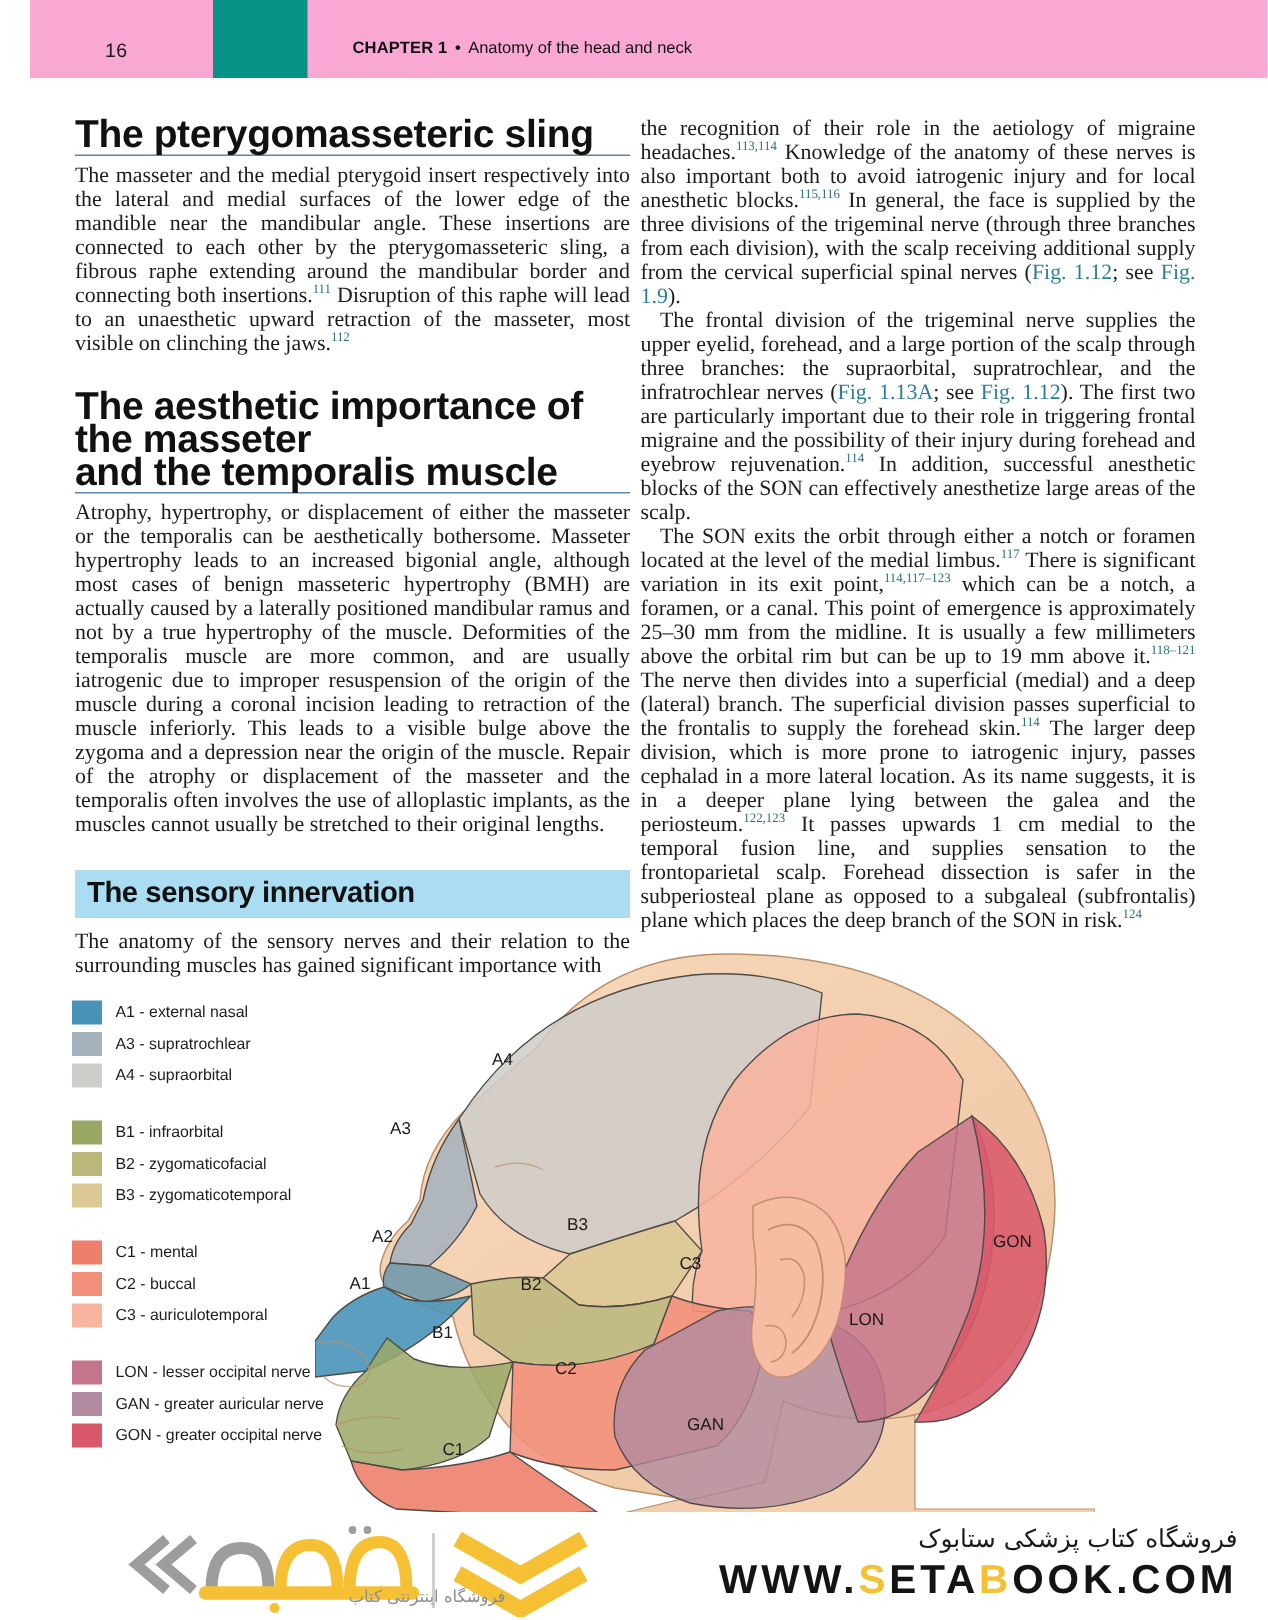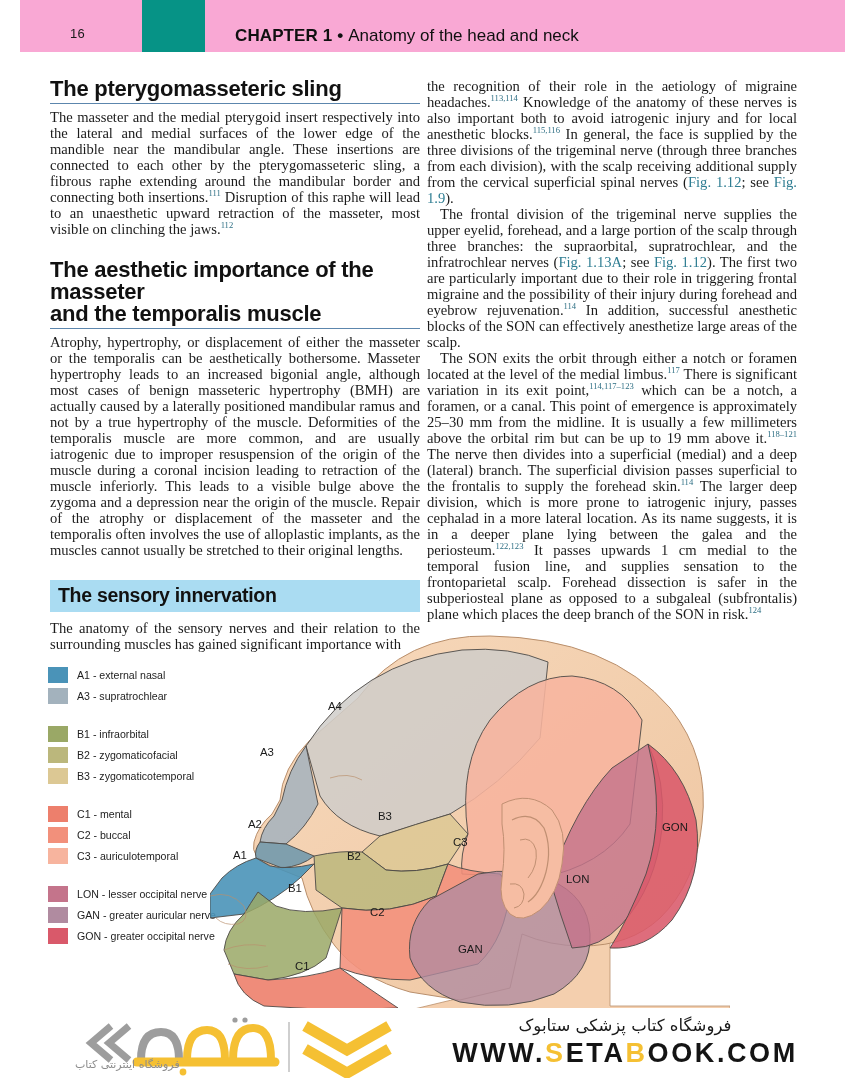--- a/index.html
+++ b/index.html
@@ -22,21 +22,21 @@
     background:#069386;
   }
   .folio{
     position:absolute;left:50px;top:26px;
     font-family:"Liberation Sans", sans-serif;
     font-size:13px;color:#1a1a1a;letter-spacing:.2px;
   }
   .runhead{
     position:absolute;left:215px;top:26px;
     font-family:"Liberation Sans", sans-serif;
-    font-size:17px;color:#101010;white-space:nowrap;
+    font-size:11px;color:#101010;white-space:nowrap;
   }
   .runhead .chap{font-weight:bold;letter-spacing:.1px;}
   .runhead .bullet{padding:0 5px;font-weight:bold;}
   .runhead .title{font-weight:normal;}
 
   
   .col{
     position:absolute;top:78px;width:370px;
   }
   .col-left{left:50px;}
@@ -57,21 +57,21 @@
     vertical-align:super;
     line-height:0;
     color:#2e6f84;
   }
   .xref{color:#2e7d92;}
 
   
   h2.h-a{
     margin:0 0 3px 0;
     font-family:"Liberation Sans", sans-serif;
-    font-size:22px;
+    font-size:26px;
     font-weight:bold;
     color:#111;
     letter-spacing:-.25px;
     line-height:22px;
   }
   .rule-a{
     border-top:1.6px solid #5c86ad;
     margin:0 0 5px 0;
     height:0;
   }
@@ -119,37 +119,37 @@
   
   .footer{
     position:absolute;left:0;top:1008px;width:845px;height:72px;
     background:#ffffff;
   }
   .wm-left{
     position:absolute;left:75px;top:8px;width:335px;height:62px;
   }
   .wm-right{
     position:absolute;left:425px;top:6px;width:400px;height:66px;
-    text-align:center;
+    text-align:right;
   }
   .wm-fa{
     font-family:"DejaVu Sans", sans-serif;
     font-size:16.5px;color:#1a1a1a;direction:rtl;
     margin:2px 0 3px 0;letter-spacing:0;
   }
   .wm-url{
     font-family:"Liberation Sans", sans-serif;
     font-size:27px;font-weight:bold;color:#141414;
     letter-spacing:2.6px;
   }
   .wm-url .hl{color:#f5c033;}
   .wm-sub{
     font-family:"DejaVu Sans", sans-serif;
     font-size:11px;color:#8d8d8d;direction:rtl;
-    position:absolute;left:0;top:42px;width:262px;text-align:left;
+    position:absolute;left:0;top:42px;width:262px;text-align:right;
   }
 </style>
 </head>
 <body>
 
 <div class="header-band">
   <div class="header-teal"></div>
   <div class="folio">16</div>
   <div class="runhead">
     <span class="chap">CHAPTER 1</span><span class="bullet">•</span><span class="title">Anatomy of the head and neck</span>
@@ -193,20 +193,24 @@
   <div class="legend">
 
     <div class="leg-group">
       <div class="leg-row">
         <div class="swatch" style="background:#4a93b8"></div>
         <div class="leg-label">A1 - external nasal</div>
       </div>
       <div class="leg-row">
         <div class="swatch" style="background:#a3b2bd"></div>
         <div class="leg-label">A3 - supratrochlear</div>
+      </div>
+      <div class="leg-row">
+        <div class="swatch" style="background:#cfcdc9"></div>
+        <div class="leg-label">A4 - supraorbital</div>
       </div>
     </div>
 
     <div class="leg-group">
       <div class="leg-row">
         <div class="swatch" style="background:#9aa866"></div>
         <div class="leg-label">B1 - infraorbital</div>
       </div>
       <div class="leg-row">
         <div class="swatch" style="background:#bbb77c"></div>

